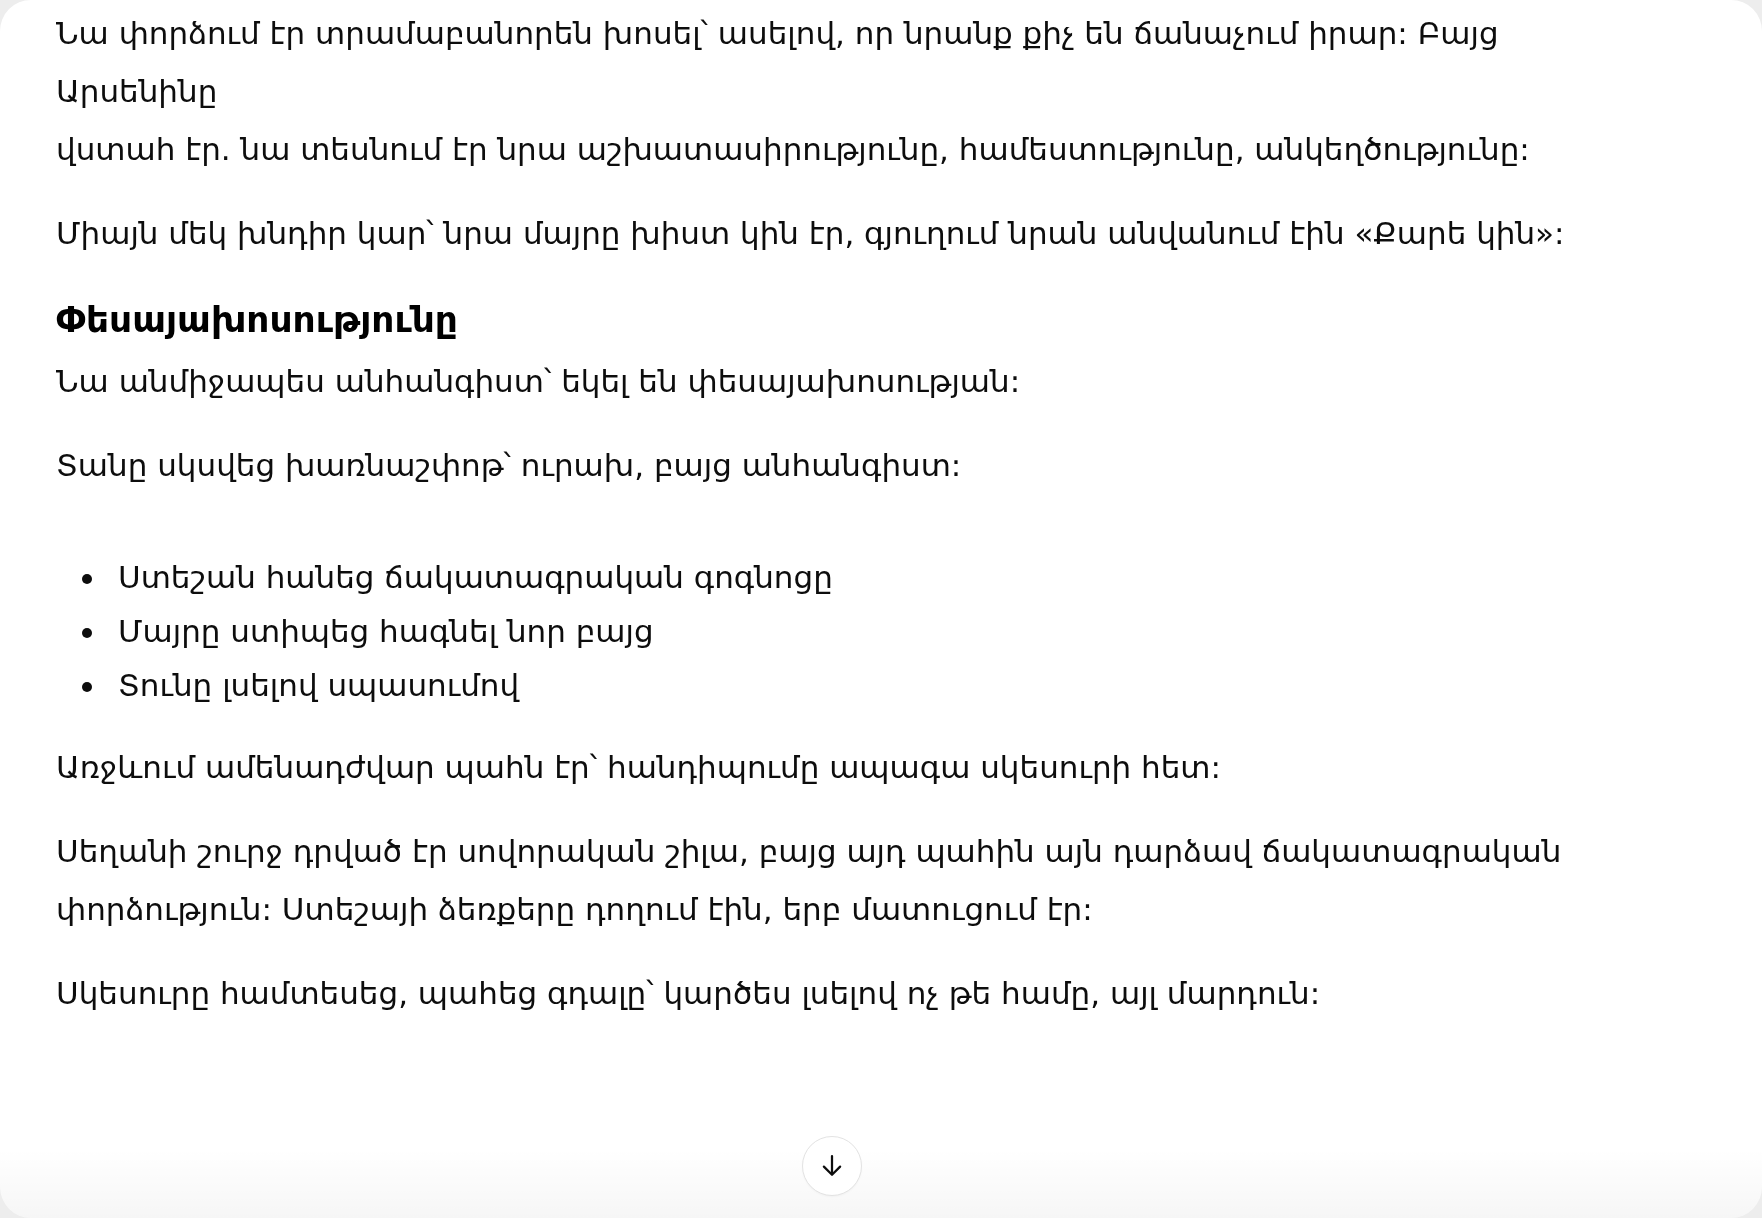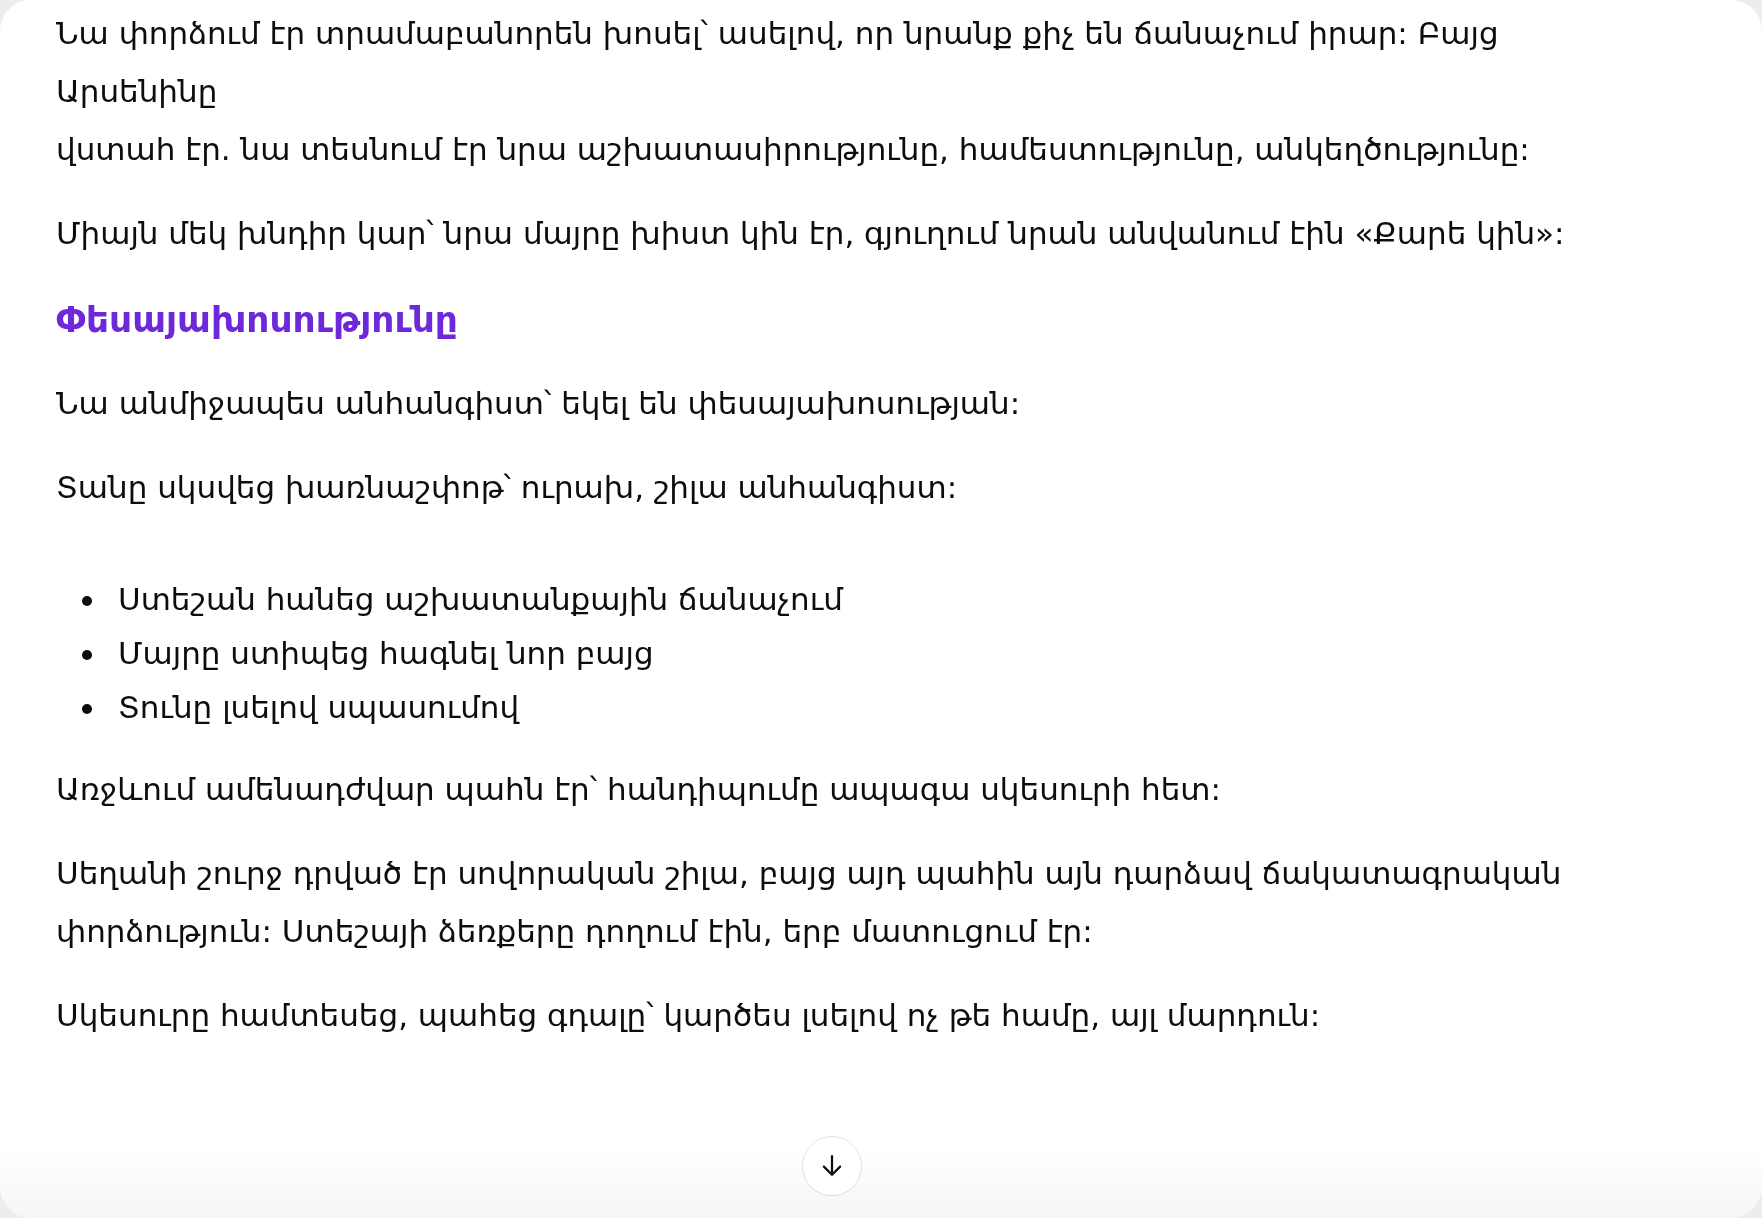--- a/index.html
+++ b/index.html
@@ -27,25 +27,25 @@
     color: #0d0d0d;
     font-size: 31px;
     line-height: 58px;
     max-width: 1560px;
   }
   .content p {
     margin: 0 0 26px 0;
     white-space: pre-line;
   }
   .content h2 {
-    margin: 34px 0 30px 0;
+    margin: 34px 0 8px 0;
     font-size: 36px;
     line-height: 48px;
     font-weight: 700;
-    color: #6d28d9;
+    color: #000000;
   }
   .content ul {
     margin: 56px 0 26px 0;
     padding: 0 0 0 52px;
     list-style: disc;
   }
   .content li {
     line-height: 54px;
     padding-left: 10px;
   }
@@ -81,23 +81,23 @@
 </head>
 <body>
 
 <div class="panel">
   <div class="content">
     <p>Նա փորձում էր տրամաբանորեն խոսել՝ ասելով, որ նրանք քիչ են ճանաչում իրար: Բայց Արսենինը
 վստահ էր. նա տեսնում էր նրա աշխատասիրությունը, համեստությունը, անկեղծությունը:</p>
     <p>Միայն մեկ խնդիր կար՝ նրա մայրը խիստ կին էր, գյուղում նրան անվանում էին «Քարե կին»:</p>
     <h2>Փեսայախոսությունը</h2>
     <p>Նա անմիջապես անհանգիստ՝ եկել են փեսայախոսության:</p>
-    <p>Տանը սկսվեց խառնաշփոթ՝ ուրախ, շիլա անհանգիստ:</p>
+    <p>Տանը սկսվեց խառնաշփոթ՝ ուրախ, բայց անհանգիստ:</p>
     <ul>
-      <li>Ստեշան հանեց աշխատանքային ճանաչում</li>
+      <li>Ստեշան հանեց ճակատագրական գոգնոցը</li>
       <li>Մայրը ստիպեց հագնել նոր բայց</li>
       <li>Տունը լսելով սպասումով</li>
     </ul>
     <p>Առջևում ամենադժվար պահն էր՝ հանդիպումը ապագա սկեսուրի հետ:</p>
     <p>Սեղանի շուրջ դրված էր սովորական շիլա, բայց այդ պահին այն դարձավ ճակատագրական
 փորձություն: Ստեշայի ձեռքերը դողում էին, երբ մատուցում էր:</p>
     <p>Սկեսուրը համտեսեց, պահեց գդալը՝ կարծես լսելով ոչ թե համը, այլ մարդուն:</p>
 
   </div>
   <div class="bottom-fade"></div>

